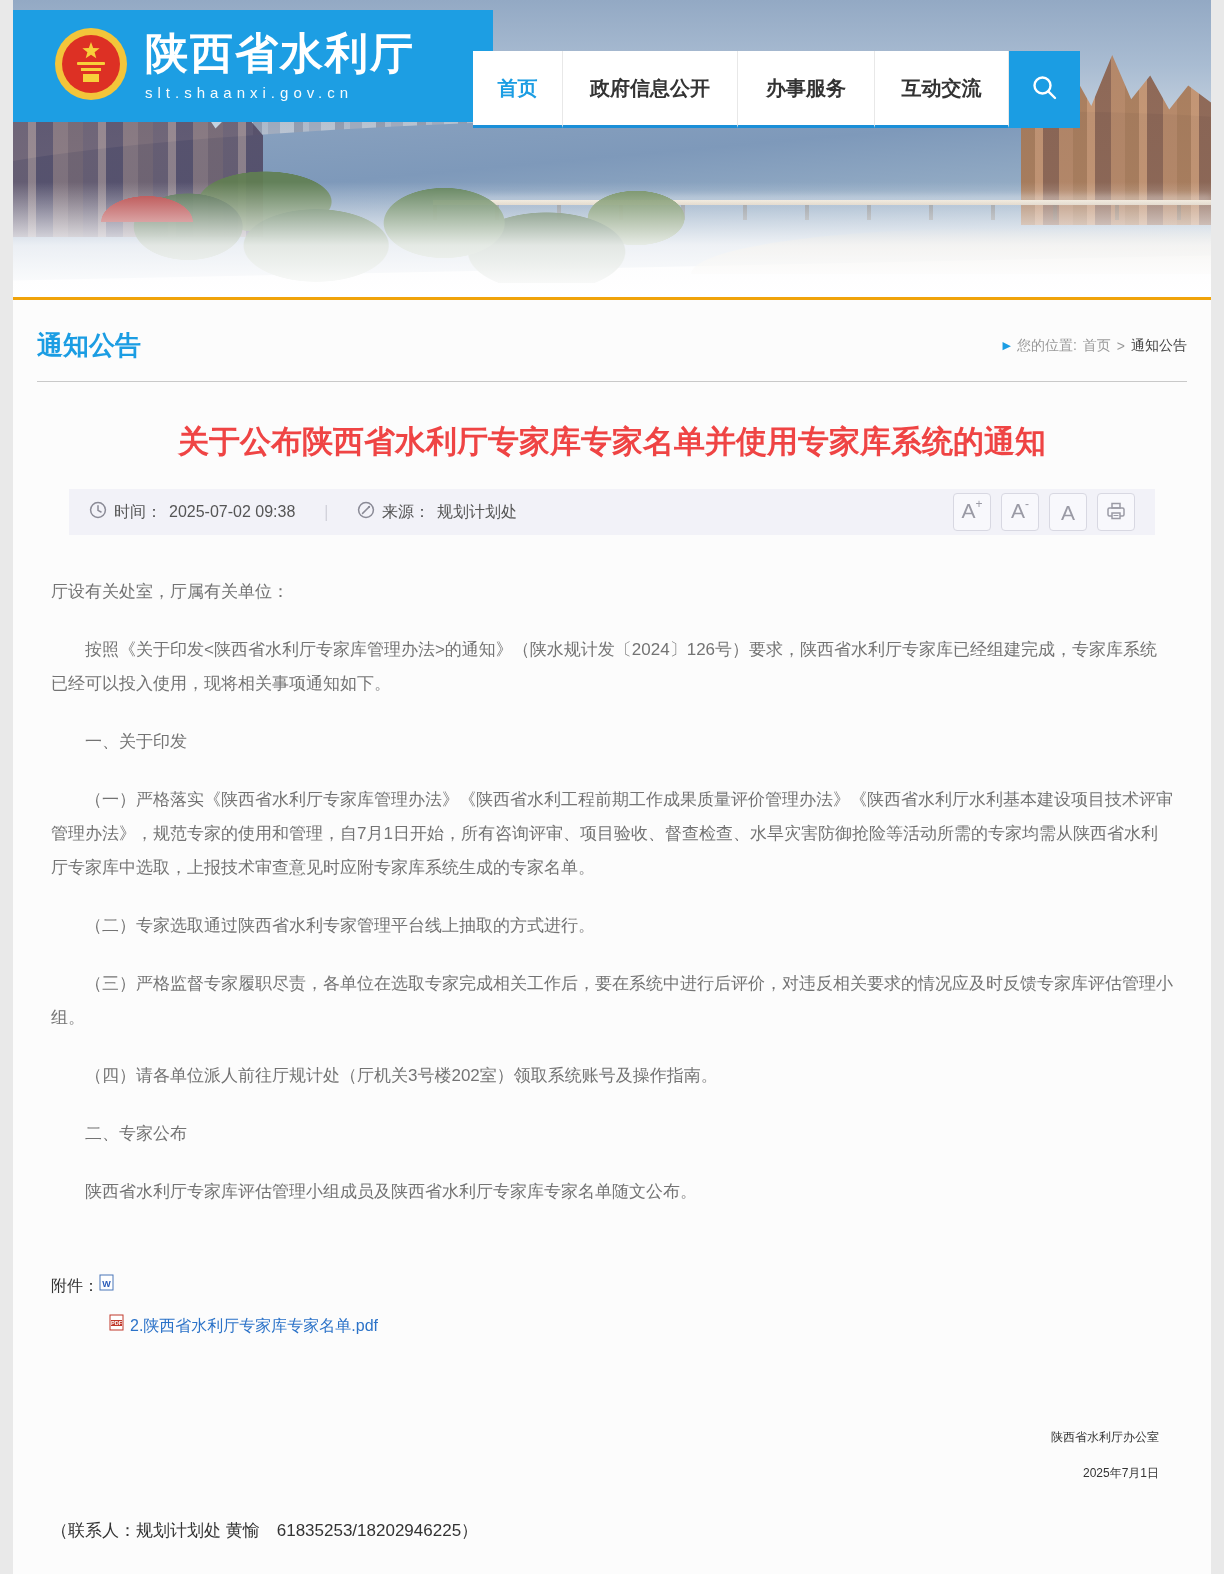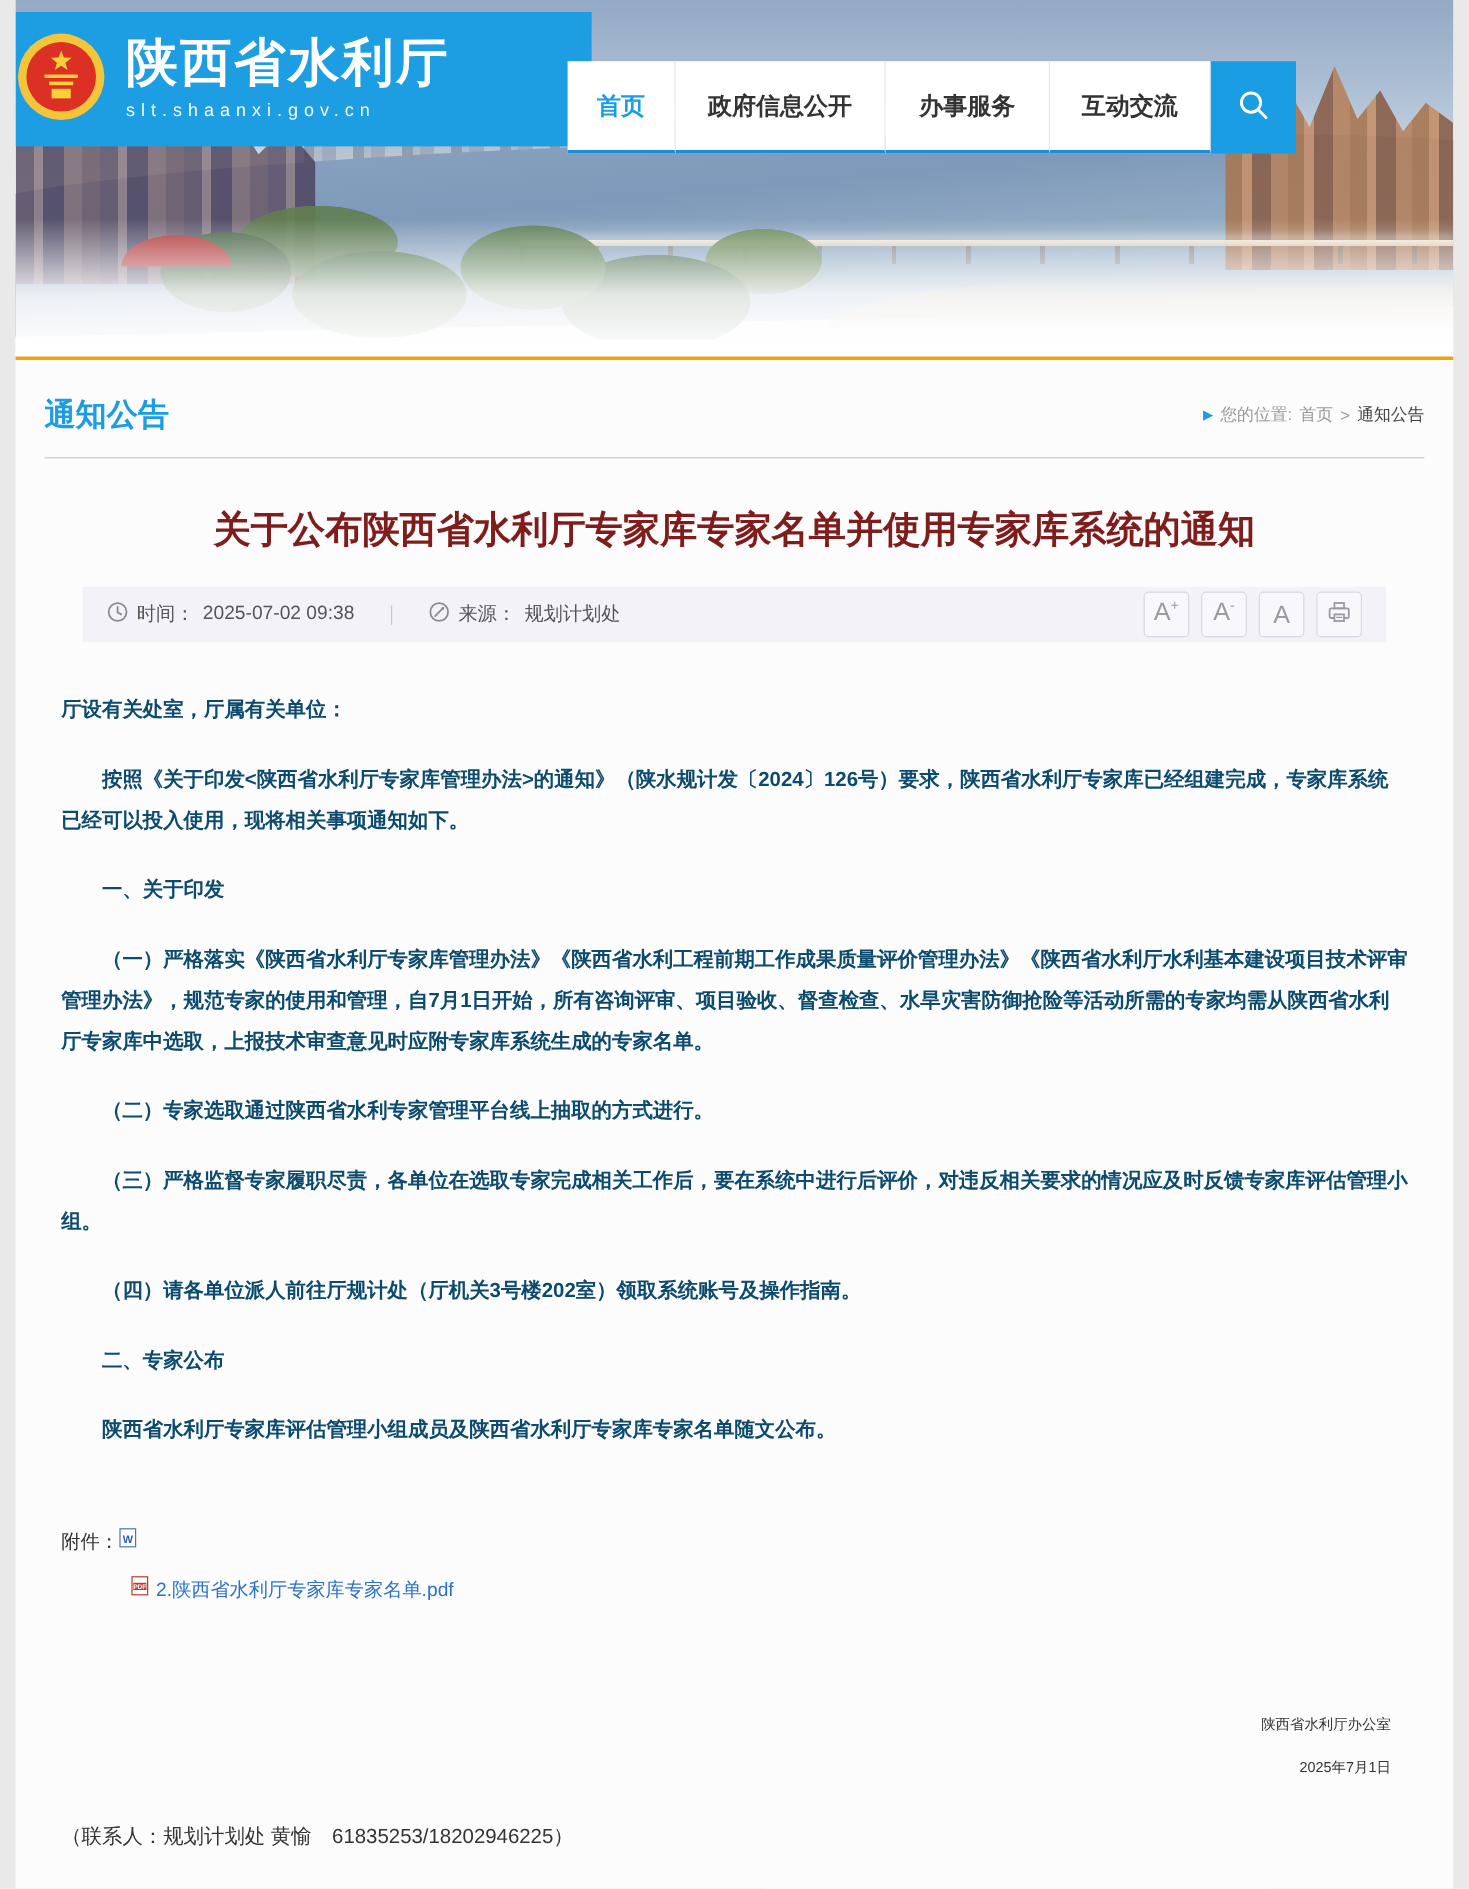--- a/index.html
+++ b/index.html
@@ -71,21 +71,21 @@
     background:radial-gradient(ellipse at 50% 100%,#b23a3a 0 70%,transparent 71%);
   }
   .mist {
     left:0; right:0; bottom:0; height:115px;
     background:linear-gradient(180deg,rgba(255,255,255,0) 0%,rgba(252,252,253,.85) 55%,#fff 100%);
   }
 
   
   .logo-box {
     position:absolute; left:0; top:10px; width:480px; height:112px;
-    background:#1d9ee3; display:flex; align-items:center; z-index:3;
+    background:#1d9ee3; display:flex; align-items:center; padding-left:40px; z-index:3;
   }
   .logo-emblem { flex:0 0 auto; margin-right:16px; }
   .logo-text { color:#fff; }
   .site-name { font-size:43px; font-weight:bold; letter-spacing:2px; line-height:1.05; }
   .site-url { font-size:15px; letter-spacing:5px; margin-top:7px; opacity:.96; }
 
   
   .nav {
     position:absolute; left:460px; top:51px; height:77px; display:flex; z-index:3;
   }
@@ -111,41 +111,41 @@
   }
   .section-title { font-size:26px; font-weight:bold; color:#1b9de3; }
   .breadcrumb { font-size:14px; color:#999; display:flex; align-items:center; gap:6px; }
   .bc-arrow { color:#1b9de3; font-size:11px; }
   .bc-home { color:#999; cursor:pointer; }
   .bc-current { color:#444; }
 
   
   .article { padding:0 38px 26px; }
   .article-title {
-    text-align:center; font-size:31px; font-weight:bold; color:#7f1d1d;
+    text-align:center; font-size:31px; font-weight:bold; color:#ef4444;
     margin:38px 50px 26px; line-height:1.4;
   }
   .meta-bar {
     margin:0 18px; background:#f2f2f8; height:46px;
     display:flex; align-items:center; padding:0 20px; font-size:16px; color:#555;
   }
   .meta-left { display:flex; align-items:center; flex:1; gap:7px; }
   .meta-sep { color:#c8c8d2; margin:0 16px; }
   .meta-item { display:flex; align-items:center; gap:7px; }
   .tools { display:flex; gap:10px; }
   .tool-btn {
     width:38px; height:38px; border:1px solid #d8d8e2; border-radius:4px;
     background:#f8f8fc; color:#9a9aa5; font-size:21px; line-height:1;
     display:flex; align-items:flex-start; justify-content:center; padding-top:6px; cursor:pointer;
   }
   .tool-btn.reset { align-items:center; padding-top:0; }
   .tool-btn .sup { font-size:12px; margin-top:-2px; }
   .tool-btn.print { align-items:center; padding-top:0; }
 
-  .body { margin-top:40px; font-size:17px; line-height:34px; color:#0c4a6e;font-weight:bold; }
+  .body { margin-top:40px; font-size:17px; line-height:34px; color:#737373; }
   .body p { margin:0 0 24px; }
   .body p.indent { text-indent:2em; }
 
   .attachments { margin-top:62px; font-size:16px; color:#333; }
   .attach-row { display:flex; align-items:flex-end; line-height:30px; margin-bottom:10px; }
   .attach-row.second { padding-left:58px; }
   .doc-icon { margin-right:5px; flex:0 0 auto; }
   .attach-link { color:#2b72c8; cursor:pointer; }
 
   .signature { margin-top:78px; text-align:right; font-size:12px; line-height:36px; color:#333; padding-right:14px; }

